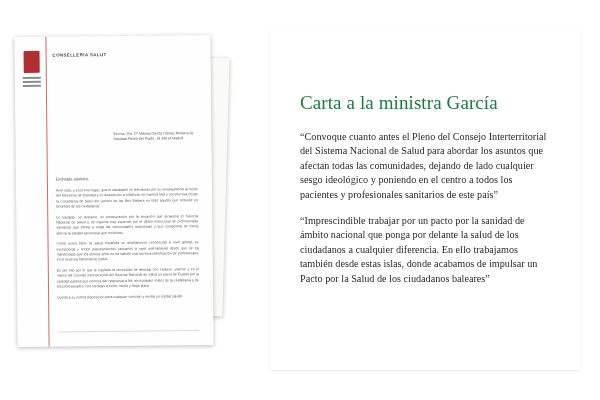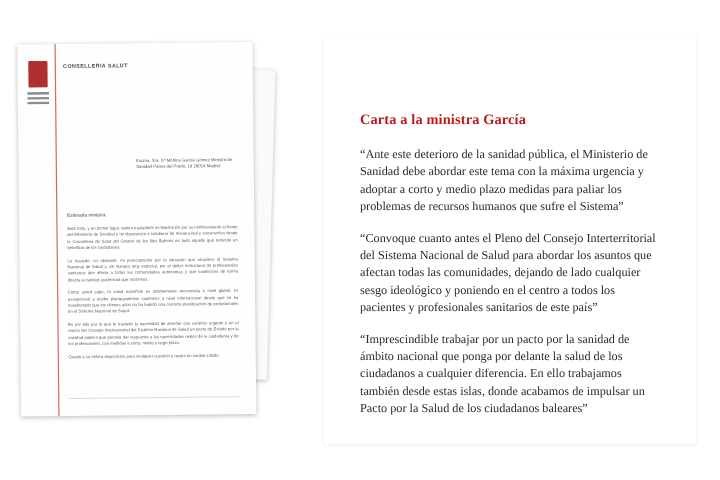--- a/index.html
+++ b/index.html
@@ -159,23 +159,23 @@
     height: 340px;
     background: #ffffff;
     box-shadow: 0 1px 3px rgba(0,0,0,0.10);
   }
   .card-inner {
     padding: 62px 30px 20px 30px;
   }
   .card h1 {
     margin: 0 0 16px 0;
     font-family: "Liberation Serif", serif;
-    font-size: 12px;
-    font-weight: bold;
-    color: #b91c1c;
+    font-size: 19px;
+    font-weight: normal;
+    color: #15803d;
     letter-spacing: 0.1px;
   }
   .quote {
     margin: 0 0 12px 0;
     font-family: "Liberation Serif", serif;
     font-size: 10.2px;
     line-height: 14.4px;
     color: #2a2a2a;
     text-indent: 0;
   }
@@ -248,19 +248,18 @@
         <p>Quedo a su entera disposición para cualquier cuestión y reciba un cordial saludo.</p>
       </div>
       <div class="footer-line"></div>
     </div>
 
   </div>
 
   <div class="card">
     <div class="card-inner">
       <h1>Carta a la ministra García</h1>
-      <p class="quote">“Ante este deterioro de la sanidad pública, el Ministerio de Sanidad debe abordar este tema con la máxima urgencia y adoptar a corto y medio plazo medidas para paliar los problemas de recursos humanos que sufre el Sistema”</p>
       <p class="quote">“Convoque cuanto antes el Pleno del Consejo Interterritorial del Sistema Nacional de Salud para abordar los asuntos que afectan todas las comunidades, dejando de lado cualquier sesgo ideológico y poniendo en el centro a todos los pacientes y profesionales sanitarios de este país”</p>
       <p class="quote">“Imprescindible trabajar por un pacto por la sanidad de ámbito nacional que ponga por delante la salud de los ciudadanos a cualquier diferencia. En ello trabajamos también desde estas islas, donde acabamos de impulsar un Pacto por la Salud de los ciudadanos baleares”</p>
     </div>
   </div>
 
 </div>
 
 </body></html>

